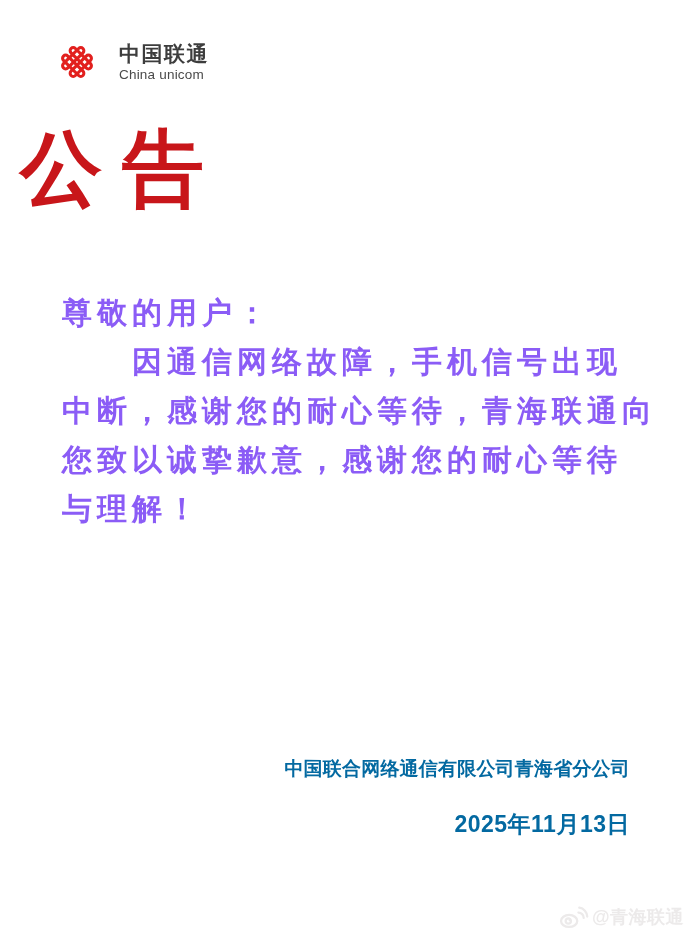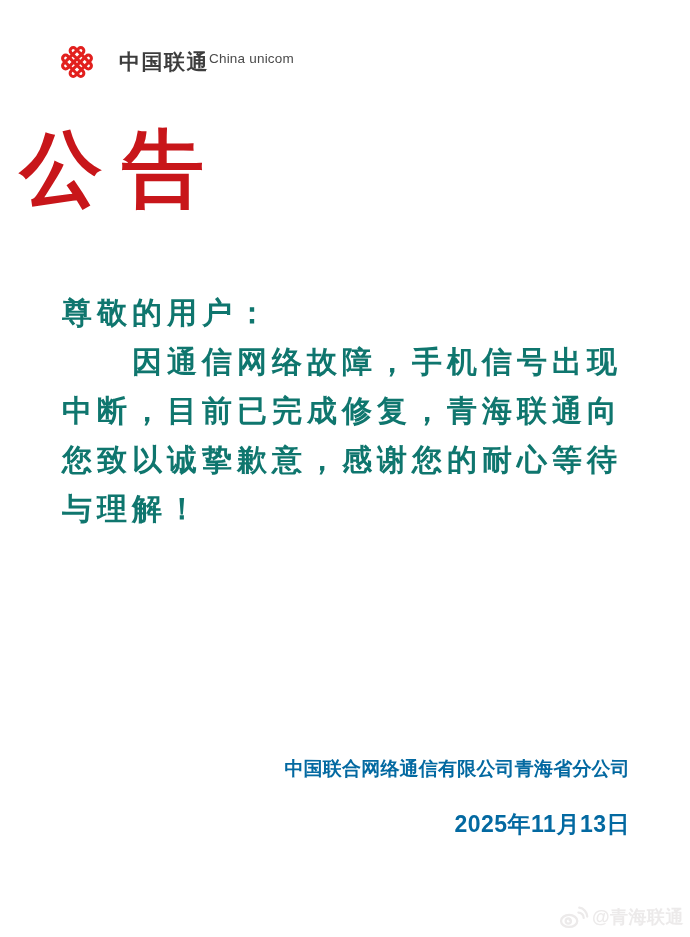--- a/index.html
+++ b/index.html
@@ -16,21 +16,21 @@
   
   .brand {
     position: absolute;
     left: 48px;
     top: 33px;
     display: flex;
     align-items: center;
     gap: 13px;
   }
   .brand .knot { width: 58px; height: 58px; display: block; }
-  .brand-text { display: flex; }
+  .brand-text { display: flex; flex-direction: column; }
   .brand-cn {
     font-size: 21px;
     font-weight: 700;
     color: #3d3d3d;
     letter-spacing: 1.5px;
     line-height: 24px;
   }
   .brand-en {
     font-size: 13.5px;
     font-weight: 400;
@@ -55,21 +55,21 @@
   }
 
   
   .body-text {
     position: absolute;
     left: 62px;
     top: 288px;
     width: 566px;
     font-size: 30px;
     font-weight: 700;
-    color: #0f766e;
+    color: #8b5cf6;
     letter-spacing: 5px;
     line-height: 49px;
   }
   .body-text .line { white-space: nowrap; }
   .body-text .indent { text-indent: 70px; }
 
   
   .signature {
     position: absolute;
     right: 60px;
@@ -114,21 +114,21 @@
       <div class="brand-cn">中国联通</div>
       <div class="brand-en">China unicom</div>
     </div>
   </div>
 
   <h1 class="title">公告</h1>
 
   <div class="body-text">
     <div class="line">尊敬的用户：</div>
     <div class="line indent">因通信网络故障，手机信号出现</div>
-    <div class="line">中断，目前已完成修复，青海联通向</div>
+    <div class="line">中断，感谢您的耐心等待，青海联通向</div>
     <div class="line">您致以诚挚歉意，感谢您的耐心等待</div>
     <div class="line">与理解！</div>
   </div>
 
   <div class="signature">
     <div class="company">中国联合网络通信有限公司青海省分公司</div>
     <div class="date">2025年11月13日</div>
   </div>
 
   <div class="watermark">

